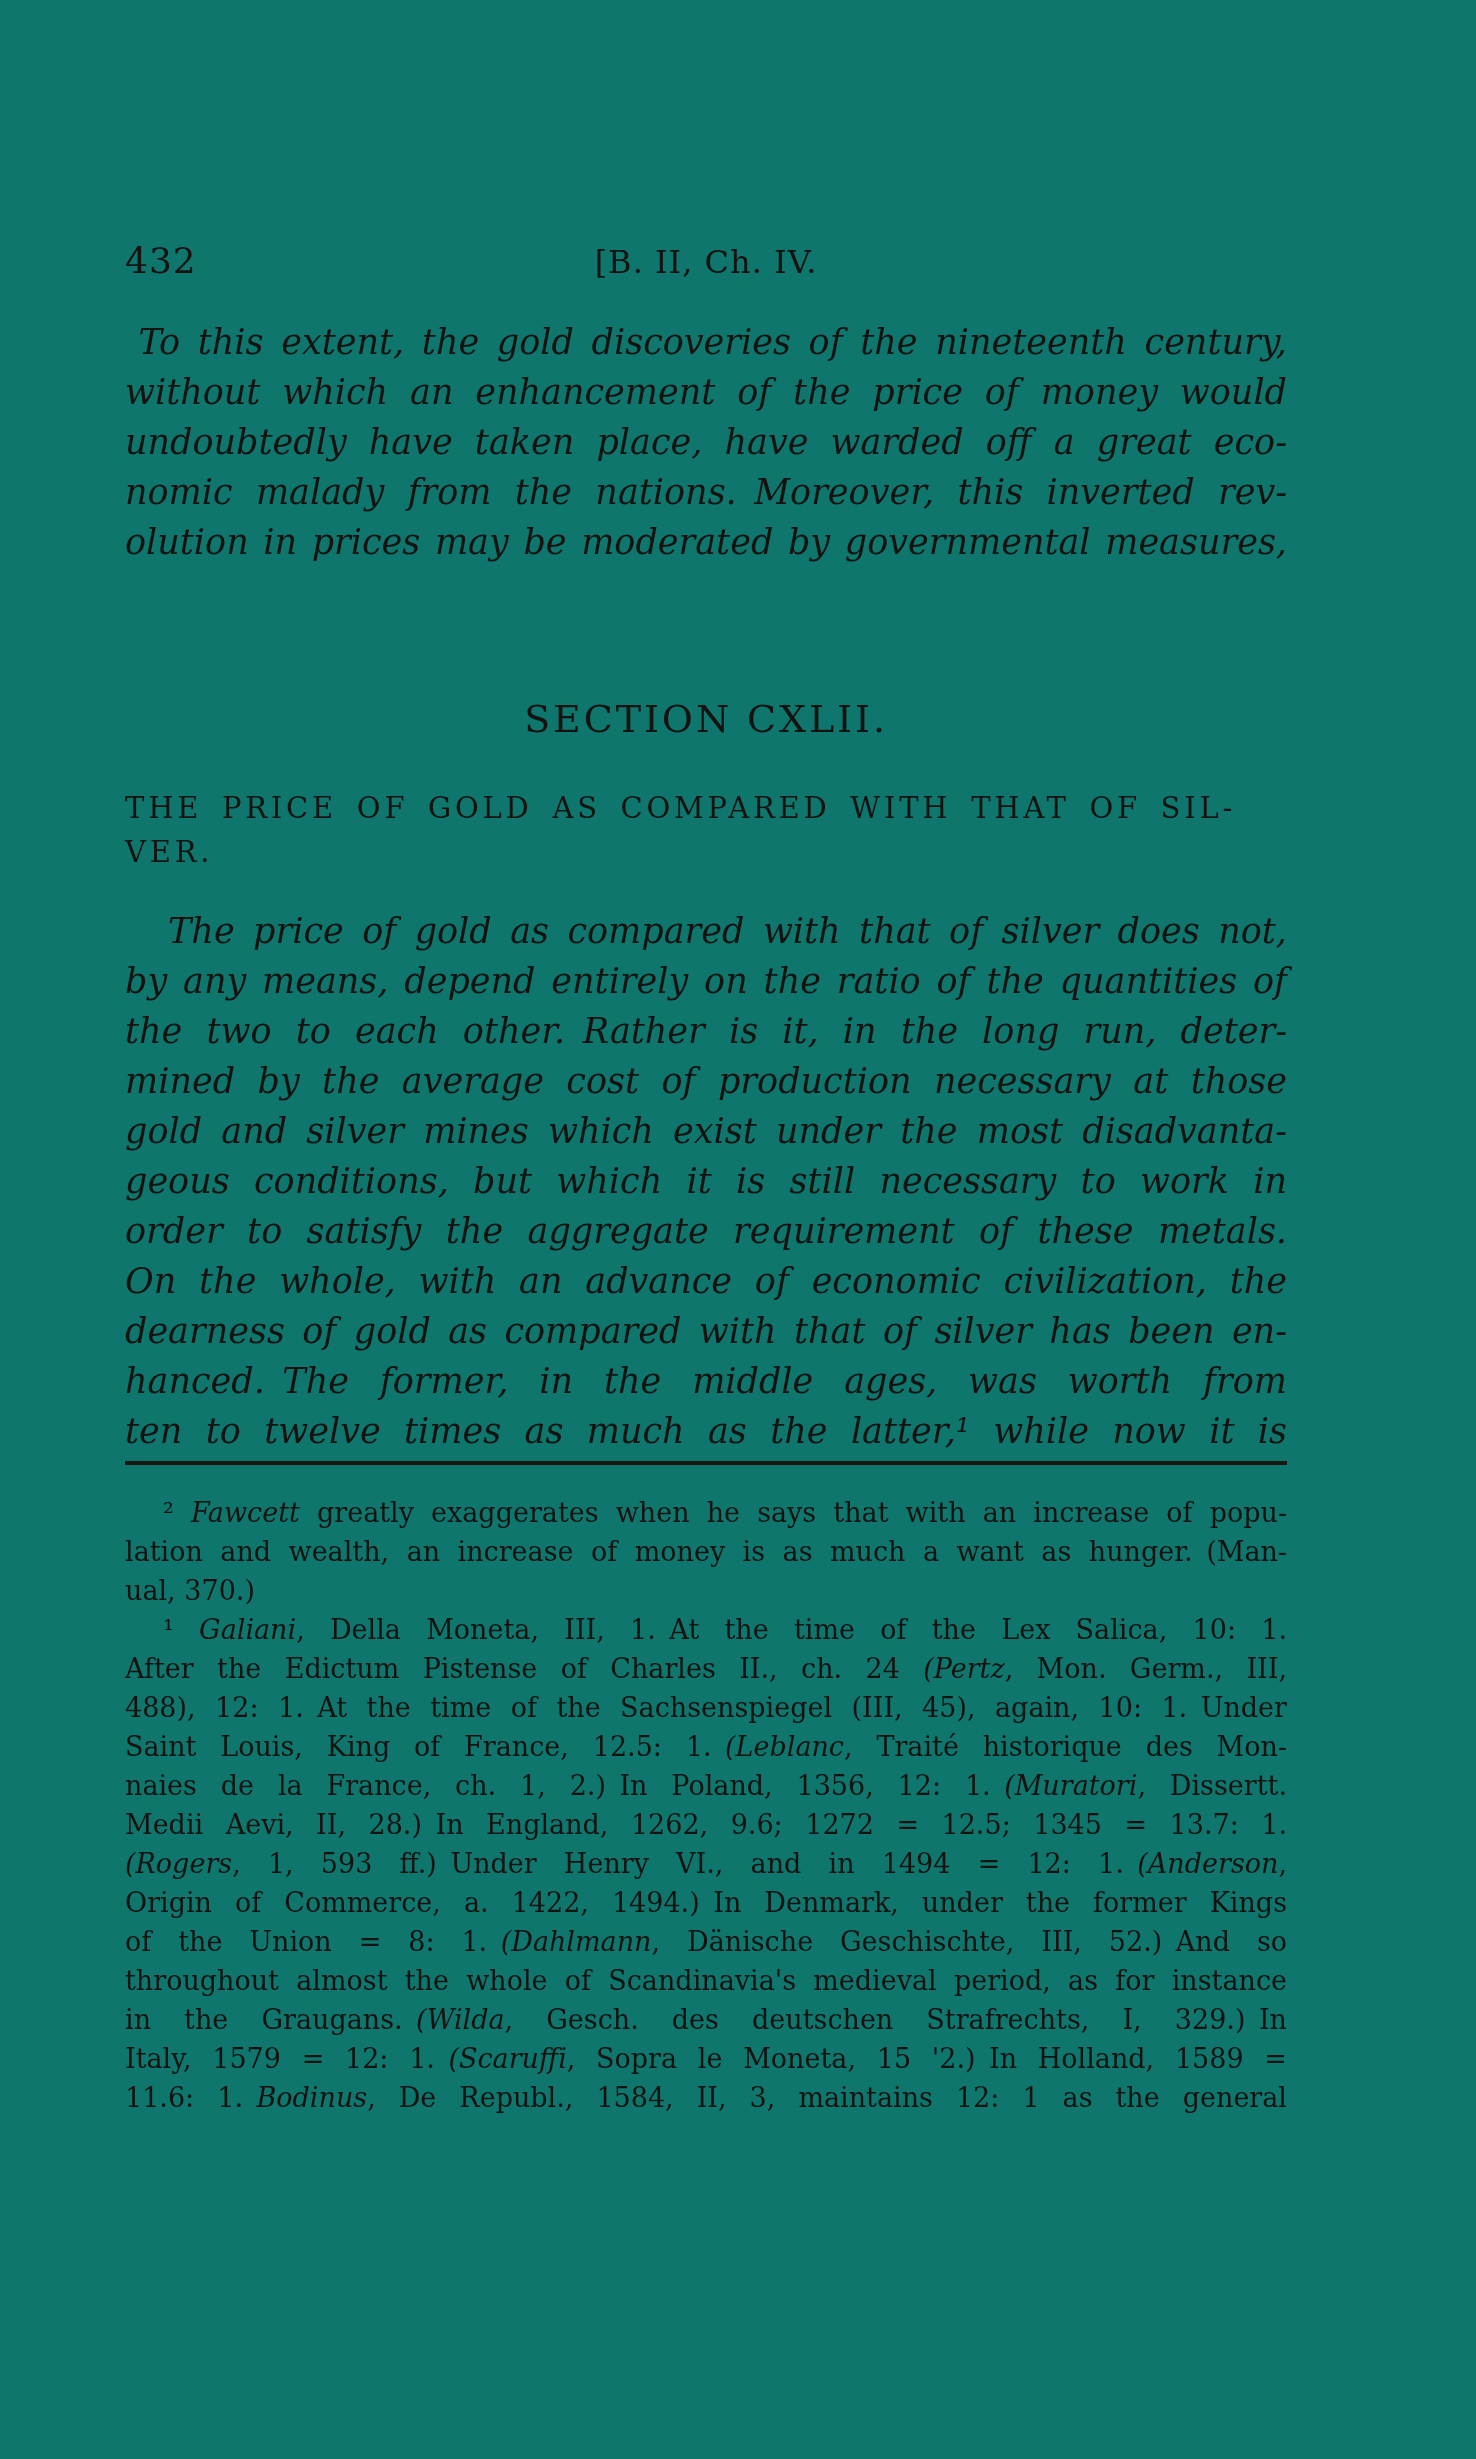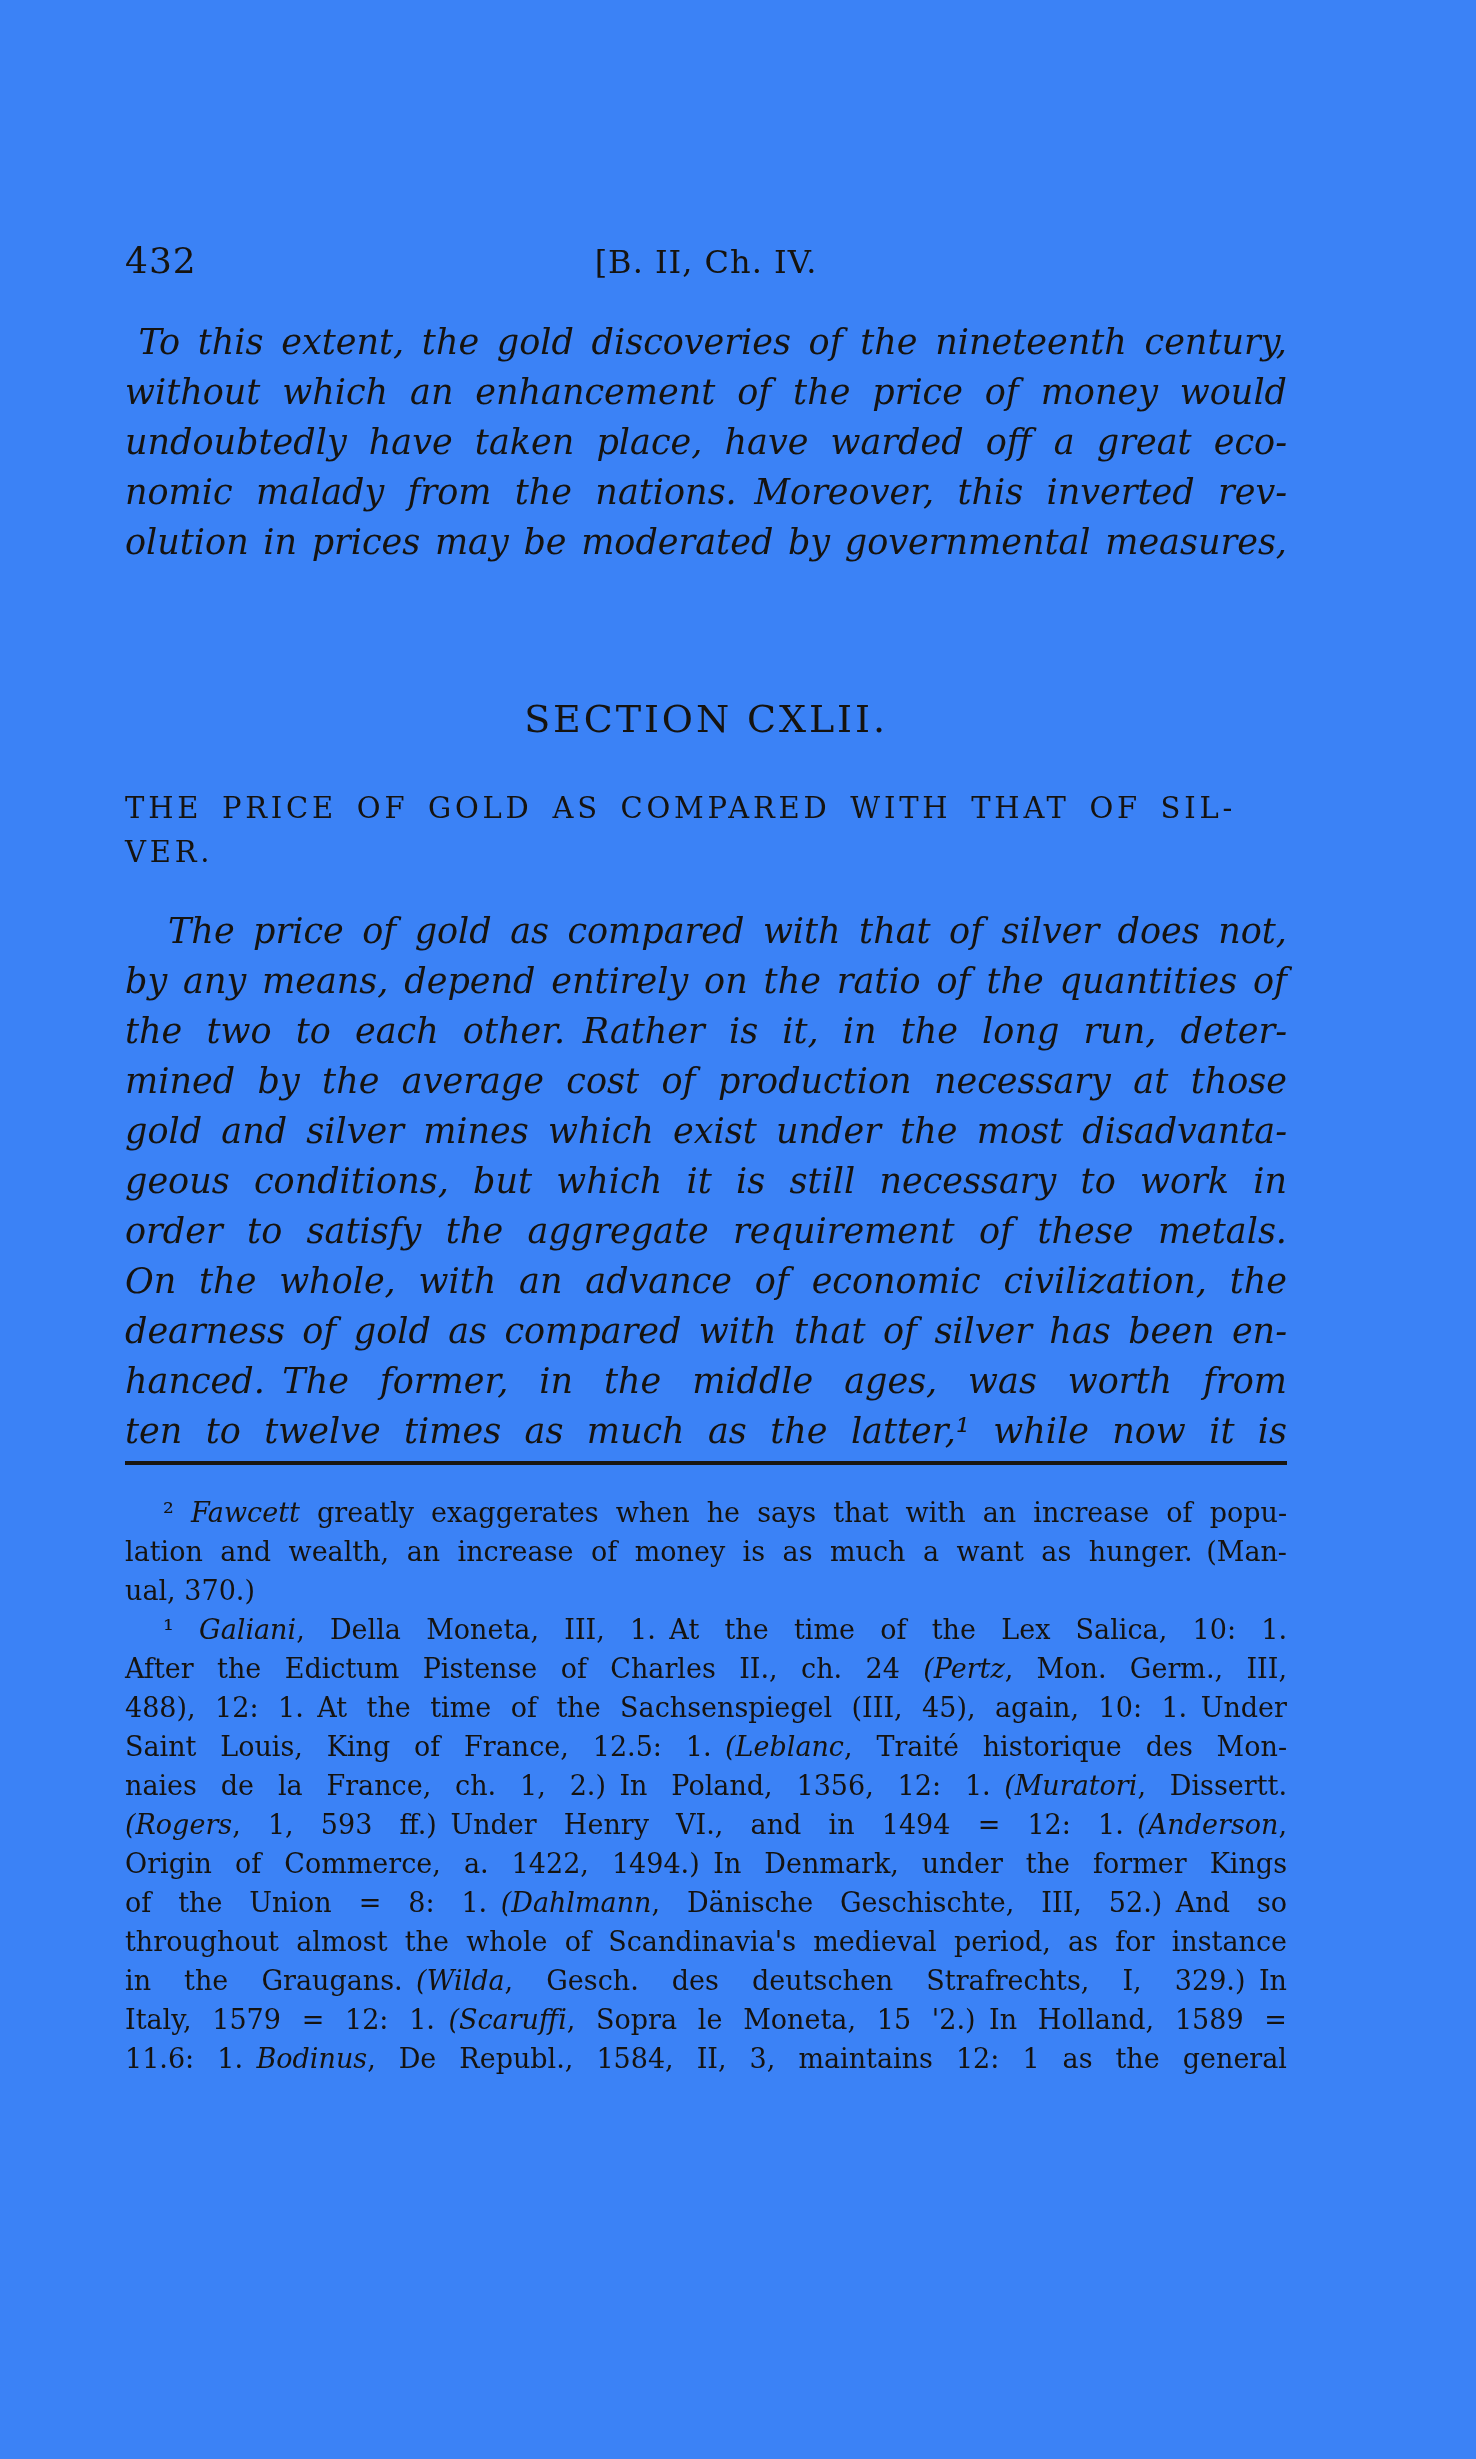--- a/index.html
+++ b/index.html
@@ -1,19 +1,19 @@
 <!DOCTYPE html>
 <html><head>
 <meta charset="utf-8">
 <style>
   html,body{margin:0;padding:0;background:#e8e8e4;}
   .page{
     position:relative;
     width:1477px;height:2459px;
-    background:#3b82f6;
+    background:#0f766e;
     color:#151310;
     font-family:"DejaVu Serif", serif;
     overflow:hidden;
   }
   .col{position:absolute;left:125px;width:1162px;}
   .header{
     top:240px;
     display:grid;grid-template-columns:1fr auto 1fr;align-items:baseline;
   }
   .pagenum{font-size:36px;justify-self:start;letter-spacing:1px;}
@@ -90,20 +90,21 @@
       <div class="line ind40"><span>² </span><span class="it">Fawcett</span><span> greatly exaggerates when he says that with an increase of popu-</span></div>
       <div class="line"><span>lation and wealth, an increase of money is as much a want as hunger. (Man-</span></div>
       <div class="line nojust"><span>ual, 370.)</span></div>
     </div>
     <div>
       <div class="line ind40"><span>¹ </span><span class="it">Galiani</span><span>, Della Moneta, III, 1. At the time of the Lex Salica, 10: 1.</span></div>
       <div class="line"><span>After the Edictum Pistense of Charles II., ch. 24 </span><span class="it">(Pertz</span><span>, Mon. Germ., III,</span></div>
       <div class="line"><span>488), 12: 1. At the time of the Sachsenspiegel (III, 45), again, 10: 1. Under</span></div>
       <div class="line"><span>Saint Louis, King of France, 12.5: 1. </span><span class="it">(Leblanc</span><span>, Traité historique des Mon-</span></div>
       <div class="line"><span>naies de la France, ch. 1, 2.) In Poland, 1356, 12: 1. </span><span class="it">(Muratori</span><span>, Dissertt.</span></div>
+      <div class="line"><span>Medii Aevi, II, 28.) In England, 1262, 9.6; 1272 = 12.5; 1345 = 13.7: 1.</span></div>
       <div class="line"><span class="it">(Rogers</span><span>, 1, 593 ff.) Under Henry VI., and in 1494 = 12: 1. </span><span class="it">(Anderson</span><span>,</span></div>
       <div class="line"><span>Origin of Commerce, a. 1422, 1494.) In Denmark, under the former Kings</span></div>
       <div class="line"><span>of the Union = 8: 1. </span><span class="it">(Dahlmann</span><span>, Dänische Geschischte, III, 52.) And so</span></div>
       <div class="line"><span>throughout almost the whole of Scandinavia's medieval period, as for instance</span></div>
       <div class="line"><span>in the Graugans. </span><span class="it">(Wilda</span><span>, Gesch. des deutschen Strafrechts, I, 329.) In</span></div>
       <div class="line"><span>Italy, 1579 = 12: 1. </span><span class="it">(Scaruffi</span><span>, Sopra le Moneta, 15 '2.) In Holland, 1589 =</span></div>
       <div class="line"><span>11.6: 1. </span><span class="it">Bodinus</span><span>, De Republ., 1584, II, 3, maintains 12: 1 as the general</span></div>
     </div>
   </div>
 

